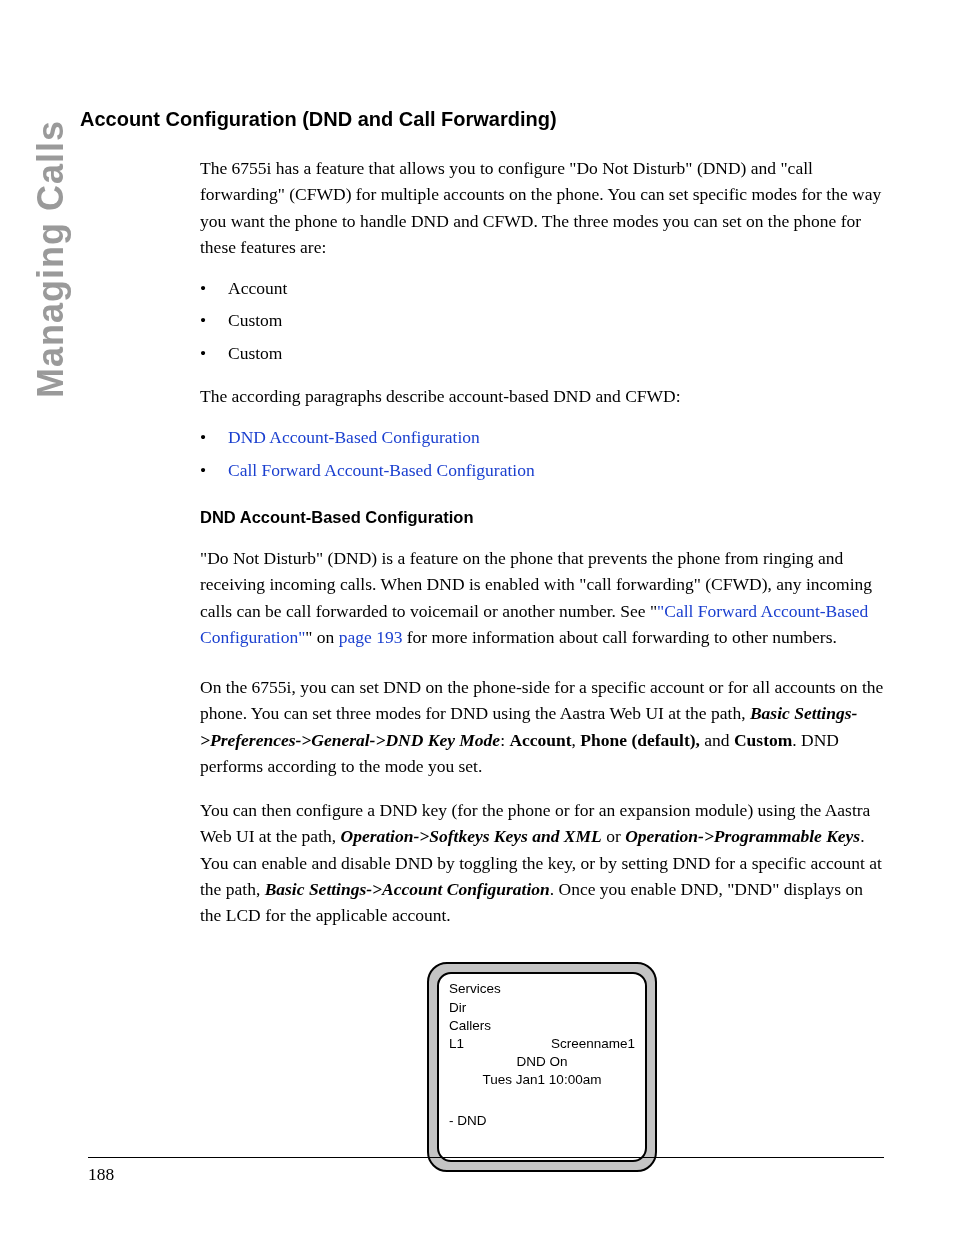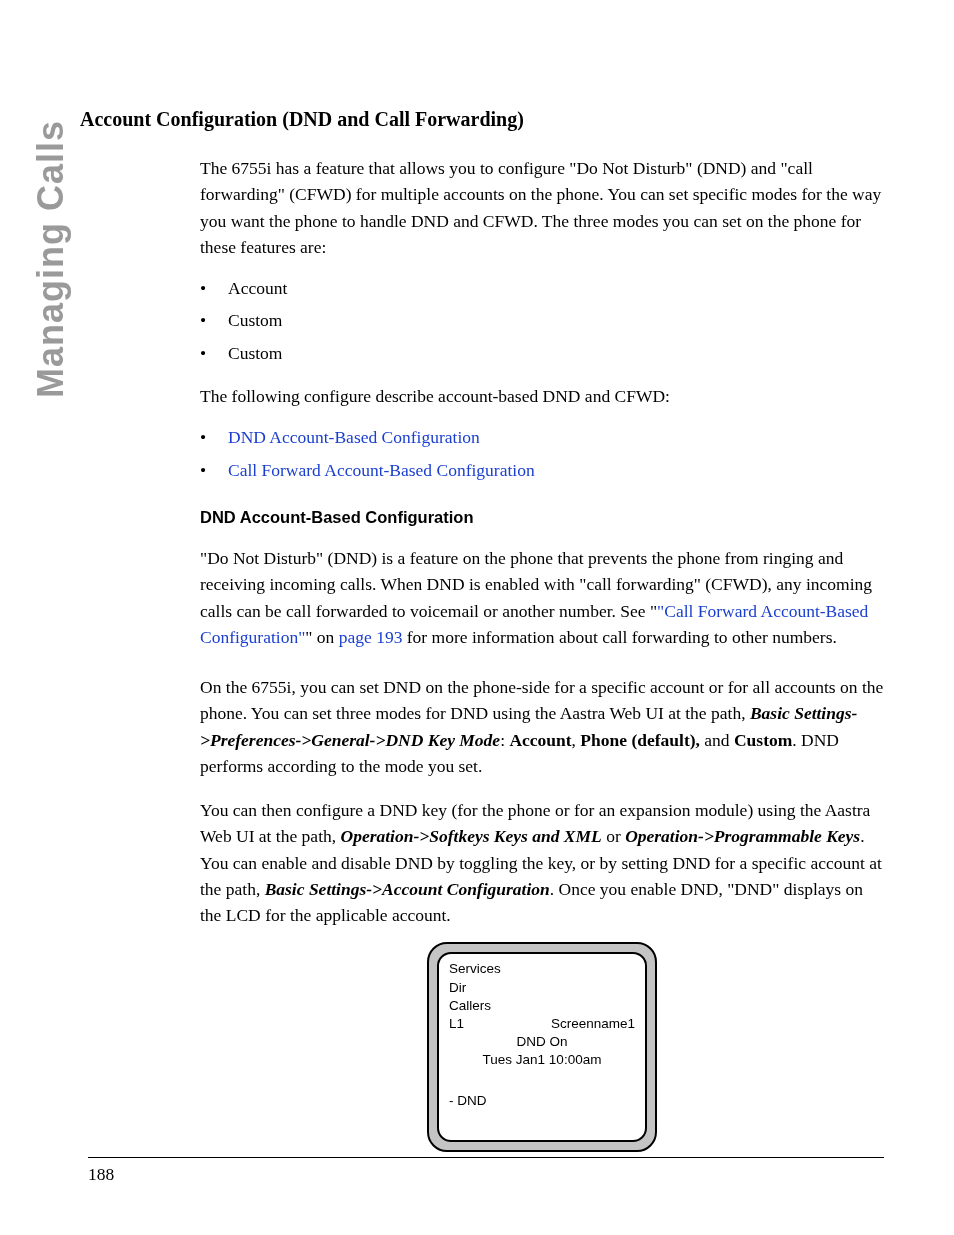--- a/index.html
+++ b/index.html
@@ -16,21 +16,21 @@
     font-weight: 700;
     font-size: 36px;
     color: #9a9a9a;
     letter-spacing: 1px;
     line-height: 1;
   }
   .content {
     margin-left: 0;
   }
   .h1 {
-    font-family: Liberation Serif, serif;
+    font-family: Liberation Sans, sans-serif;
     font-weight: 700;
     font-size: 20px;
     margin-bottom: 24px;
   }
   .body-indent { margin-left: 120px; }
   .para {
     font-size: 17.5px;
     line-height: 1.5;
     margin-bottom: 12px;
   }
@@ -61,20 +61,21 @@
   .bold { font-weight: 700; }
 
   
   .lcd-wrap { display: flex; justify-content: center; margin-top: 14px; }
   .lcd-outer {
     width: 230px;
     border: 2px solid #000;
     border-radius: 20px;
     background: #c4c4c4;
     padding: 8px;
+    margin-top: 20px;
   }
   .lcd-inner {
     width: 100%;
     border: 2px solid #000;
     border-radius: 14px;
     background: #fff;
     padding: 6px 10px 10px 10px;
     font-family: Arial, Helvetica, sans-serif;
     font-size: 13.5px;
     line-height: 1.35;
@@ -110,21 +111,21 @@
 
     <div class="body-indent">
       <p class="para">The 6755i has a feature that allows you to configure "Do Not Disturb" (DND) and "call forwarding" (CFWD) for multiple accounts on the phone. You can set specific modes for the way you want the phone to handle DND and CFWD. The three modes you can set on the phone for these features are:</p>
 
       <ul class="bullets">
         <li>Account</li>
         <li>Custom</li>
         <li>Custom</li>
       </ul>
 
-      <p class="para">The following configure describe account-based DND and CFWD:</p>
+      <p class="para">The according paragraphs describe account-based DND and CFWD:</p>
 
       <ul class="bullets">
         <li><span class="link">DND Account-Based Configuration</span></li>
         <li><span class="link">Call Forward Account-Based Configuration</span></li>
       </ul>
 
       <div class="h2">DND Account-Based Configuration</div>
 
       <p class="para">
         <span>"Do Not Disturb" (DND) is a feature on the phone that prevents the phone from ringing and receiving incoming calls. When DND is enabled with "call forwarding" (CFWD), any incoming calls can be call forwarded to voicemail or another number. See "</span><span class="link">"Call Forward Account-Based Configuration"</span><span>" on </span><span class="link">page 193</span><span> for more information about call forwarding to other numbers.</span>

